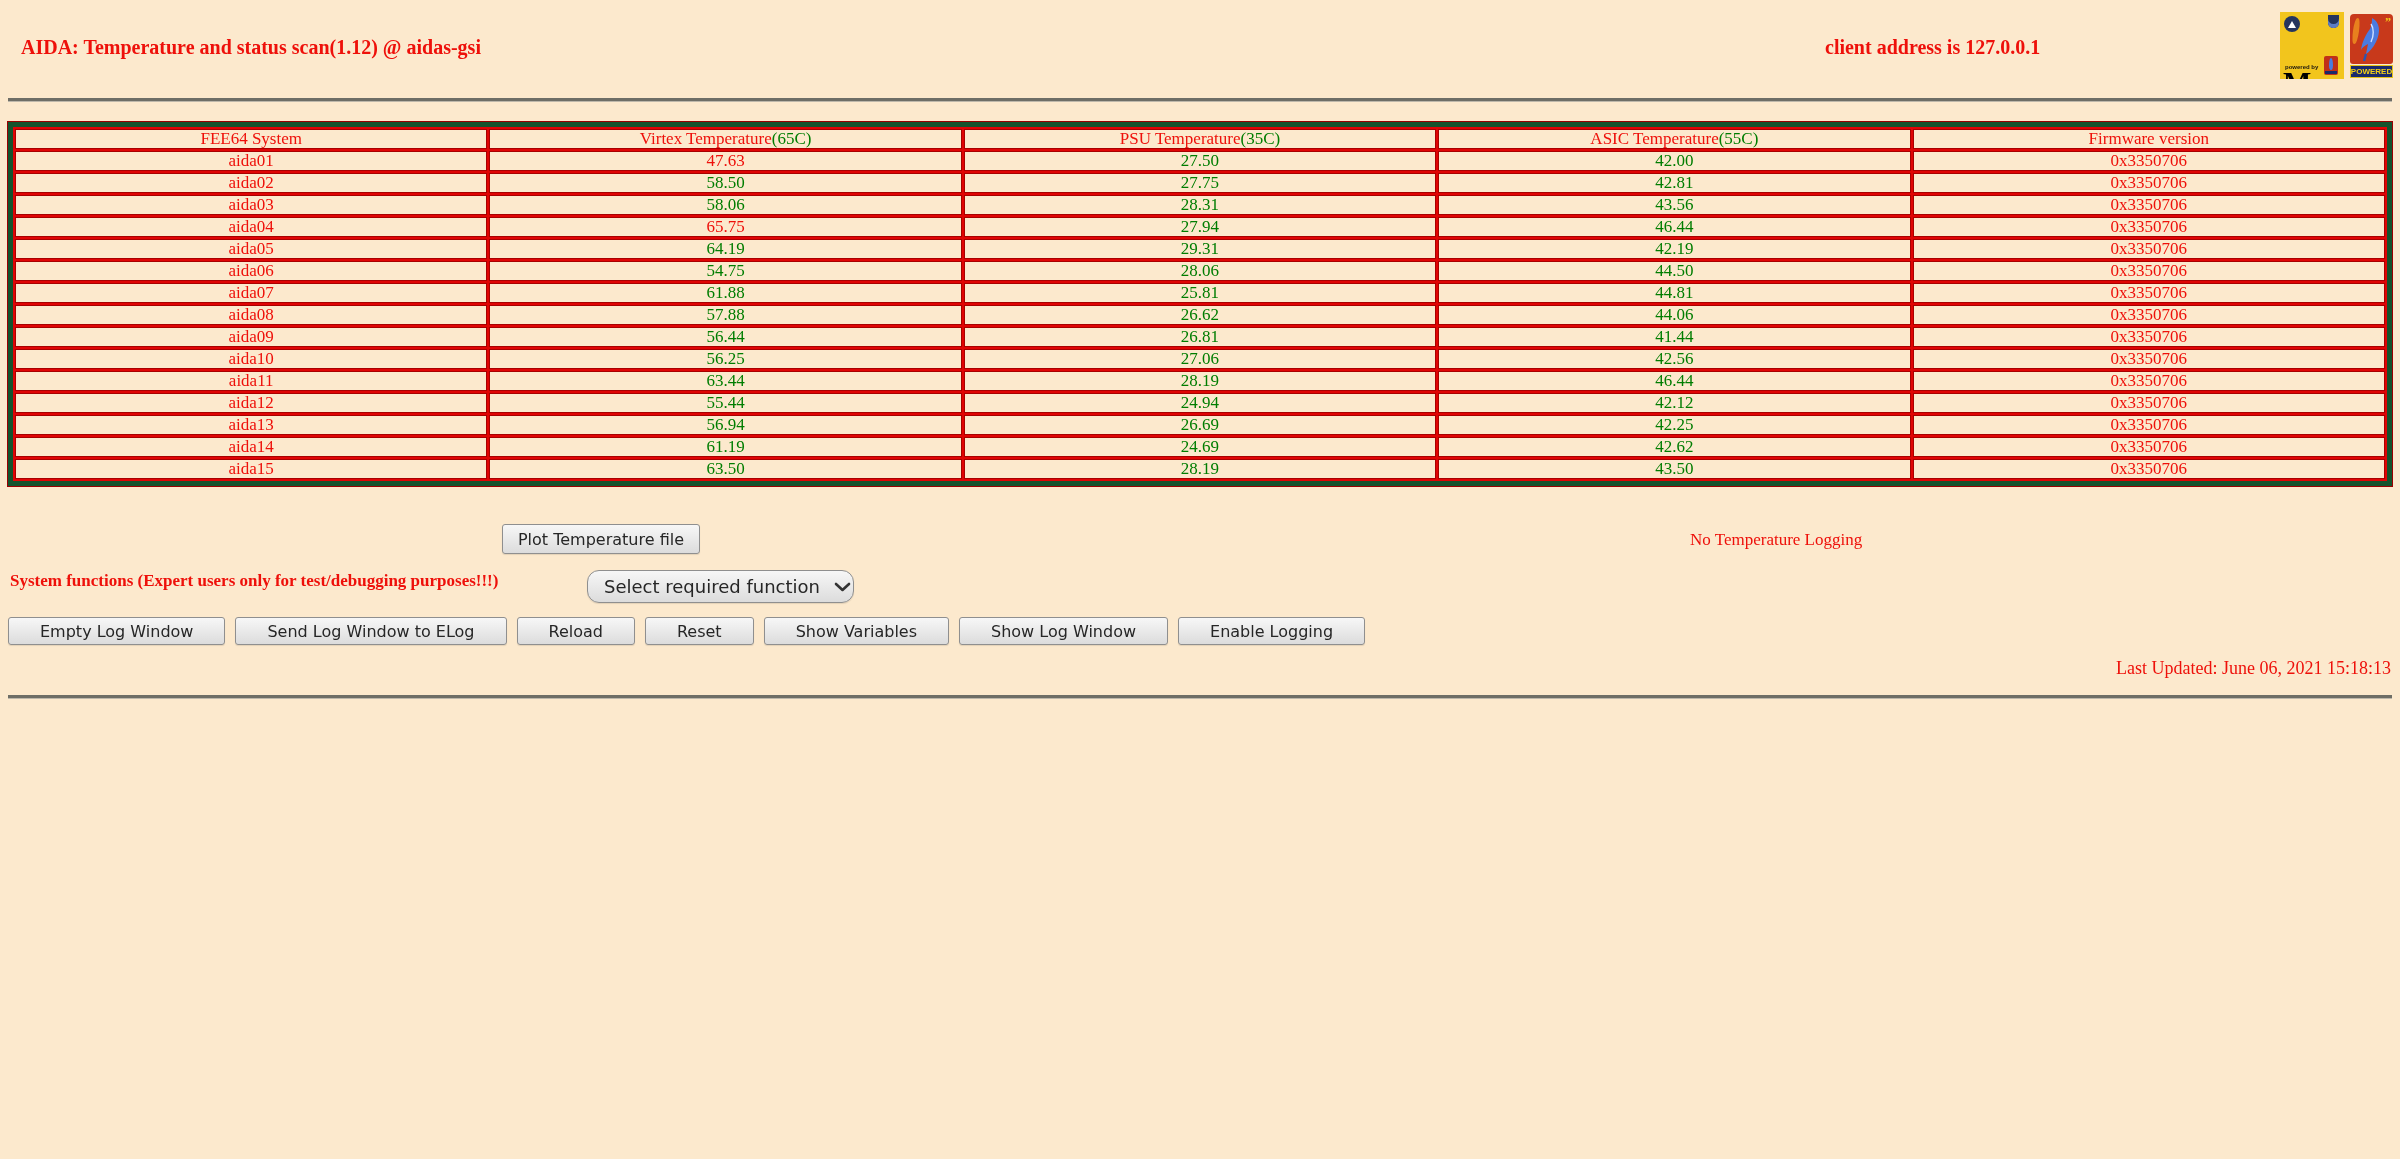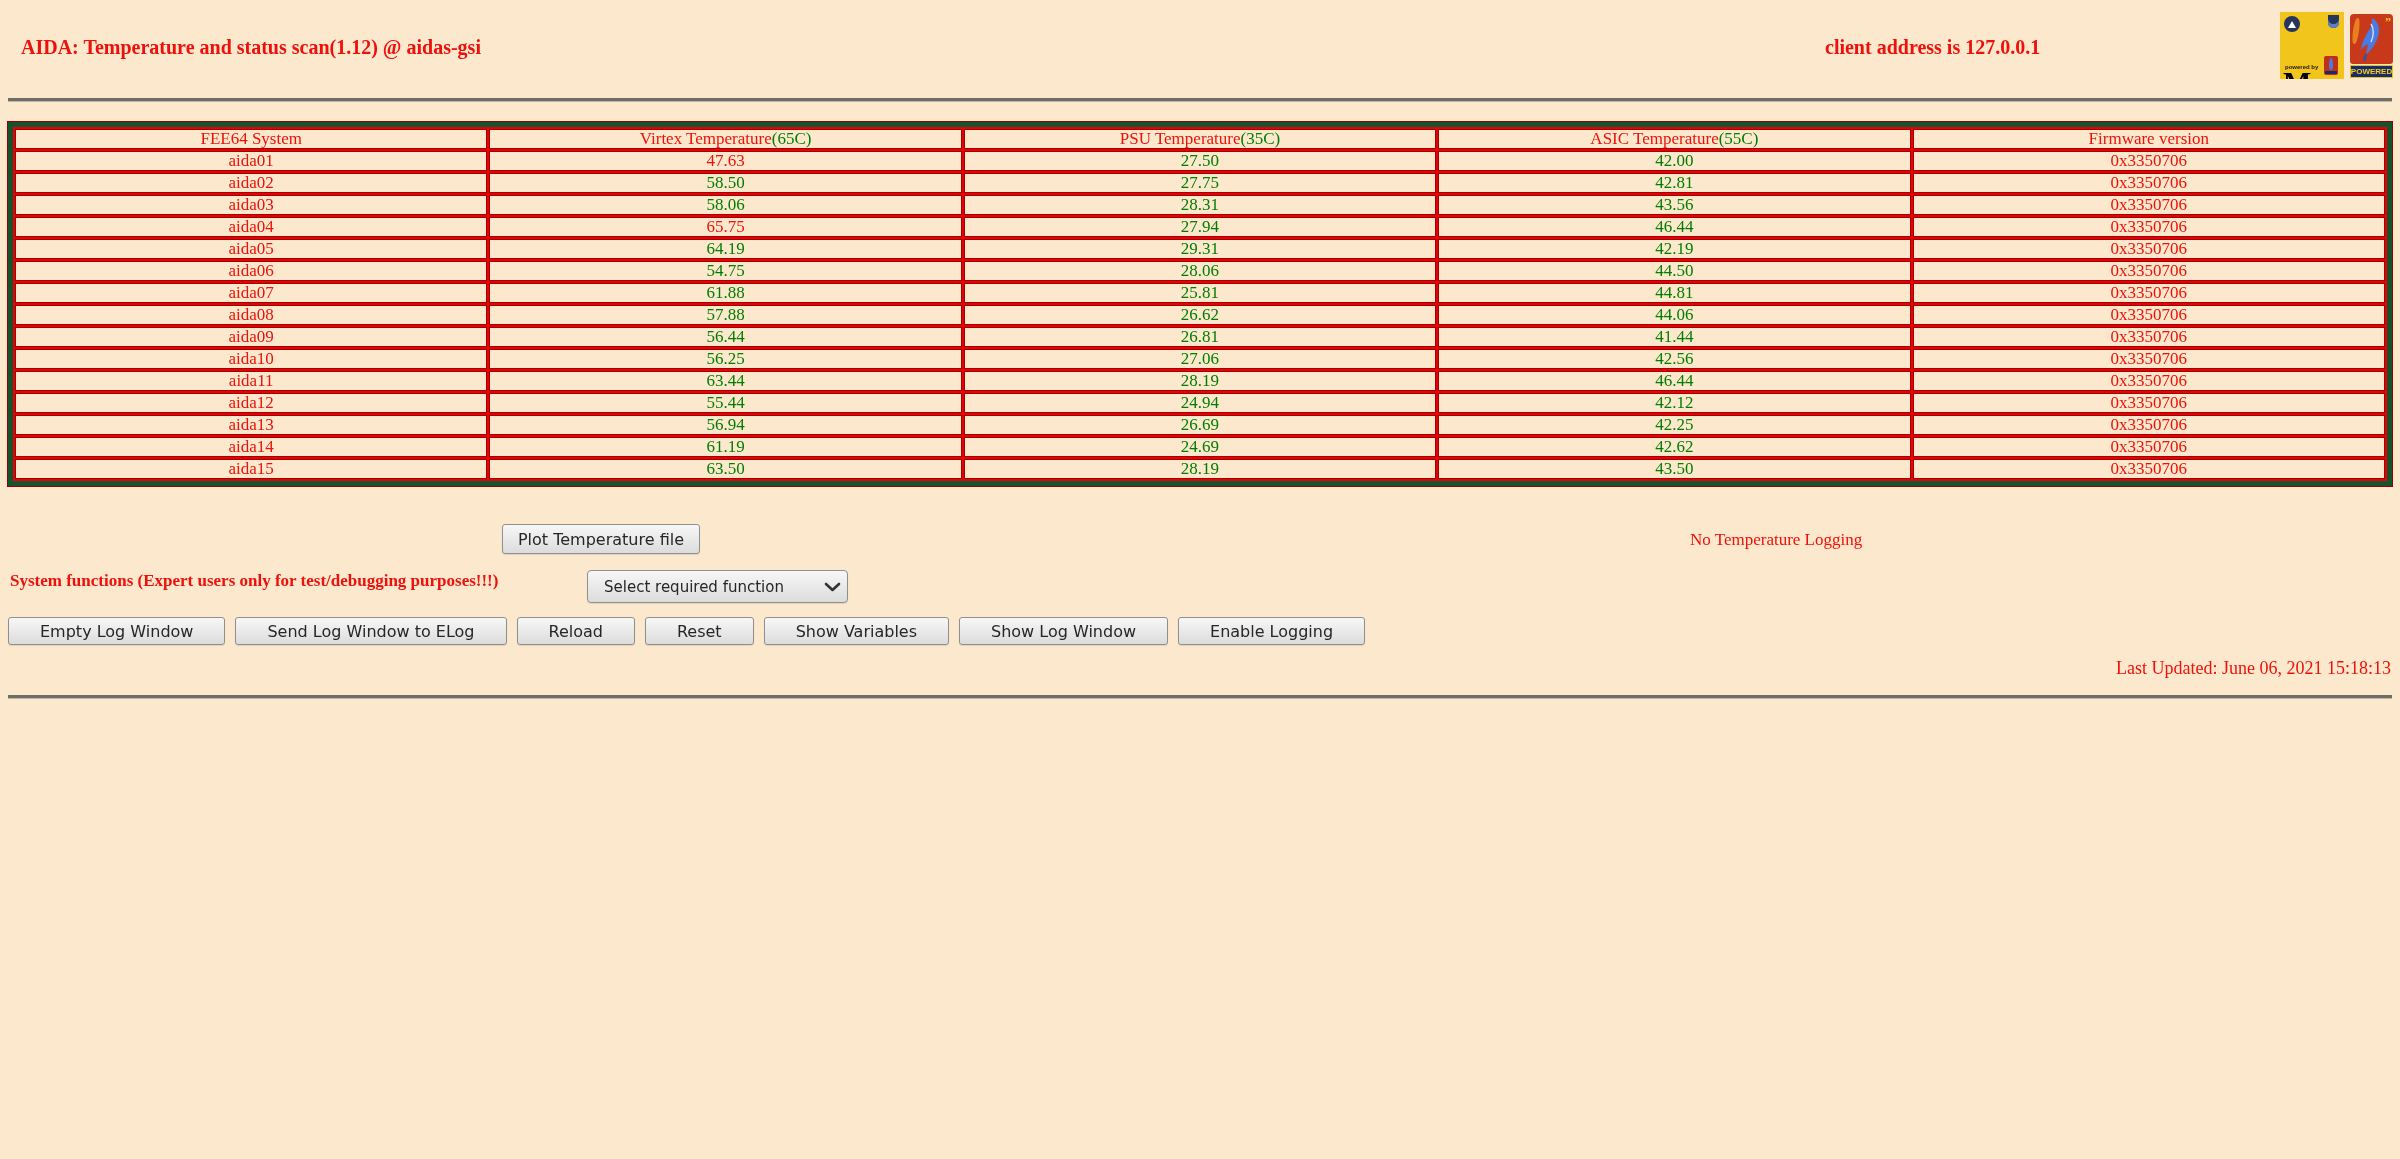--- a/index.html
+++ b/index.html
@@ -114,22 +114,22 @@
     position:absolute;left:502px;top:524px;width:198px;height:30px;
   }
   .no-logging{
     position:absolute;left:1690px;top:530px;font-size:17px;color:#ee100a;white-space:nowrap;
   }
   .sysfunc-label{
     position:absolute;left:10px;top:571px;font-size:17px;color:#ee100a;white-space:nowrap;font-weight:bold;
   }
   .func-select{
     position:absolute;left:587px;top:570px;width:237px;height:31px;
-    border-radius:4px;justify-content:space-between;padding:0 6px 0 16px;
-    font-size:15px;
+    border-radius:12px;justify-content:space-between;padding:0 12px 0 16px;
+    font-size:18px;
   }
   .func-select .chev{display:flex;align-items:center;margin-left:14px;}
   .button-row{
     position:absolute;left:8px;top:617px;display:flex;gap:10px;
   }
   .button-row .btn{height:28px;padding:12px 31px;}
   .last-updated{
     position:absolute;right:9px;top:658px;font-size:18px;color:#ee100a;white-space:nowrap;
   }
 </style>

